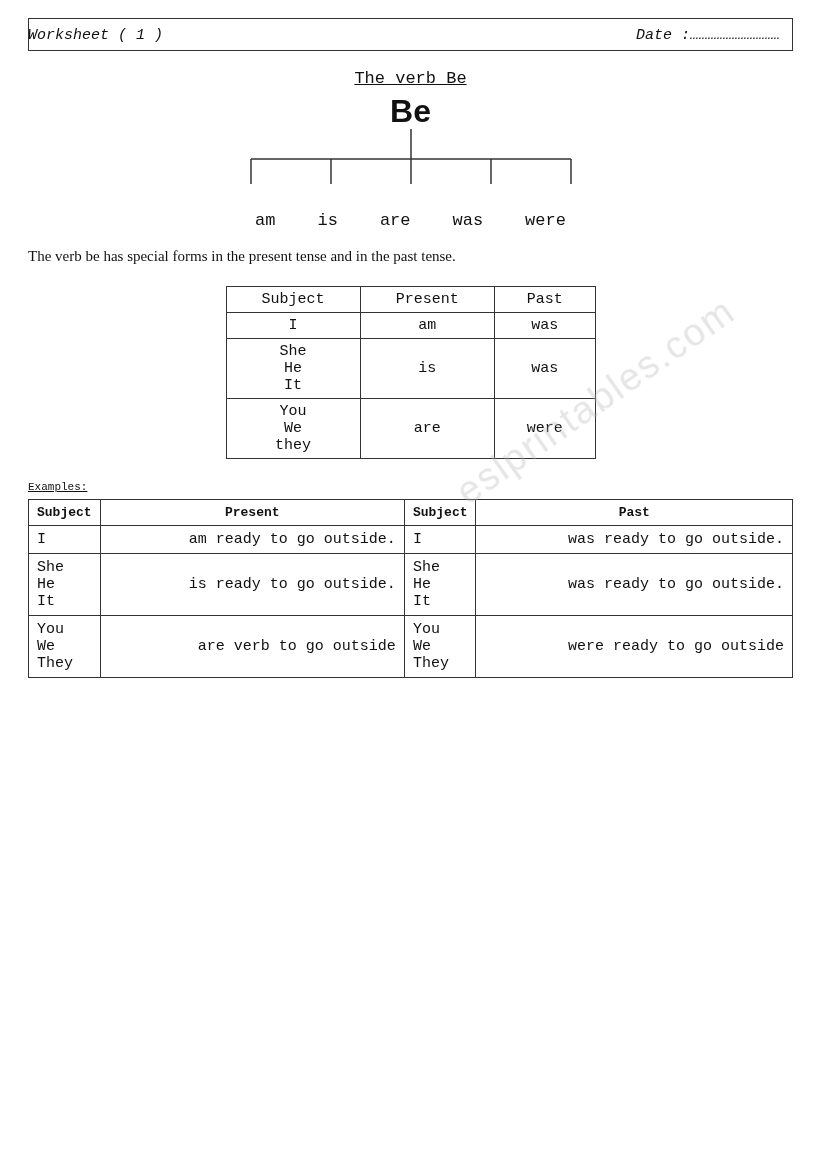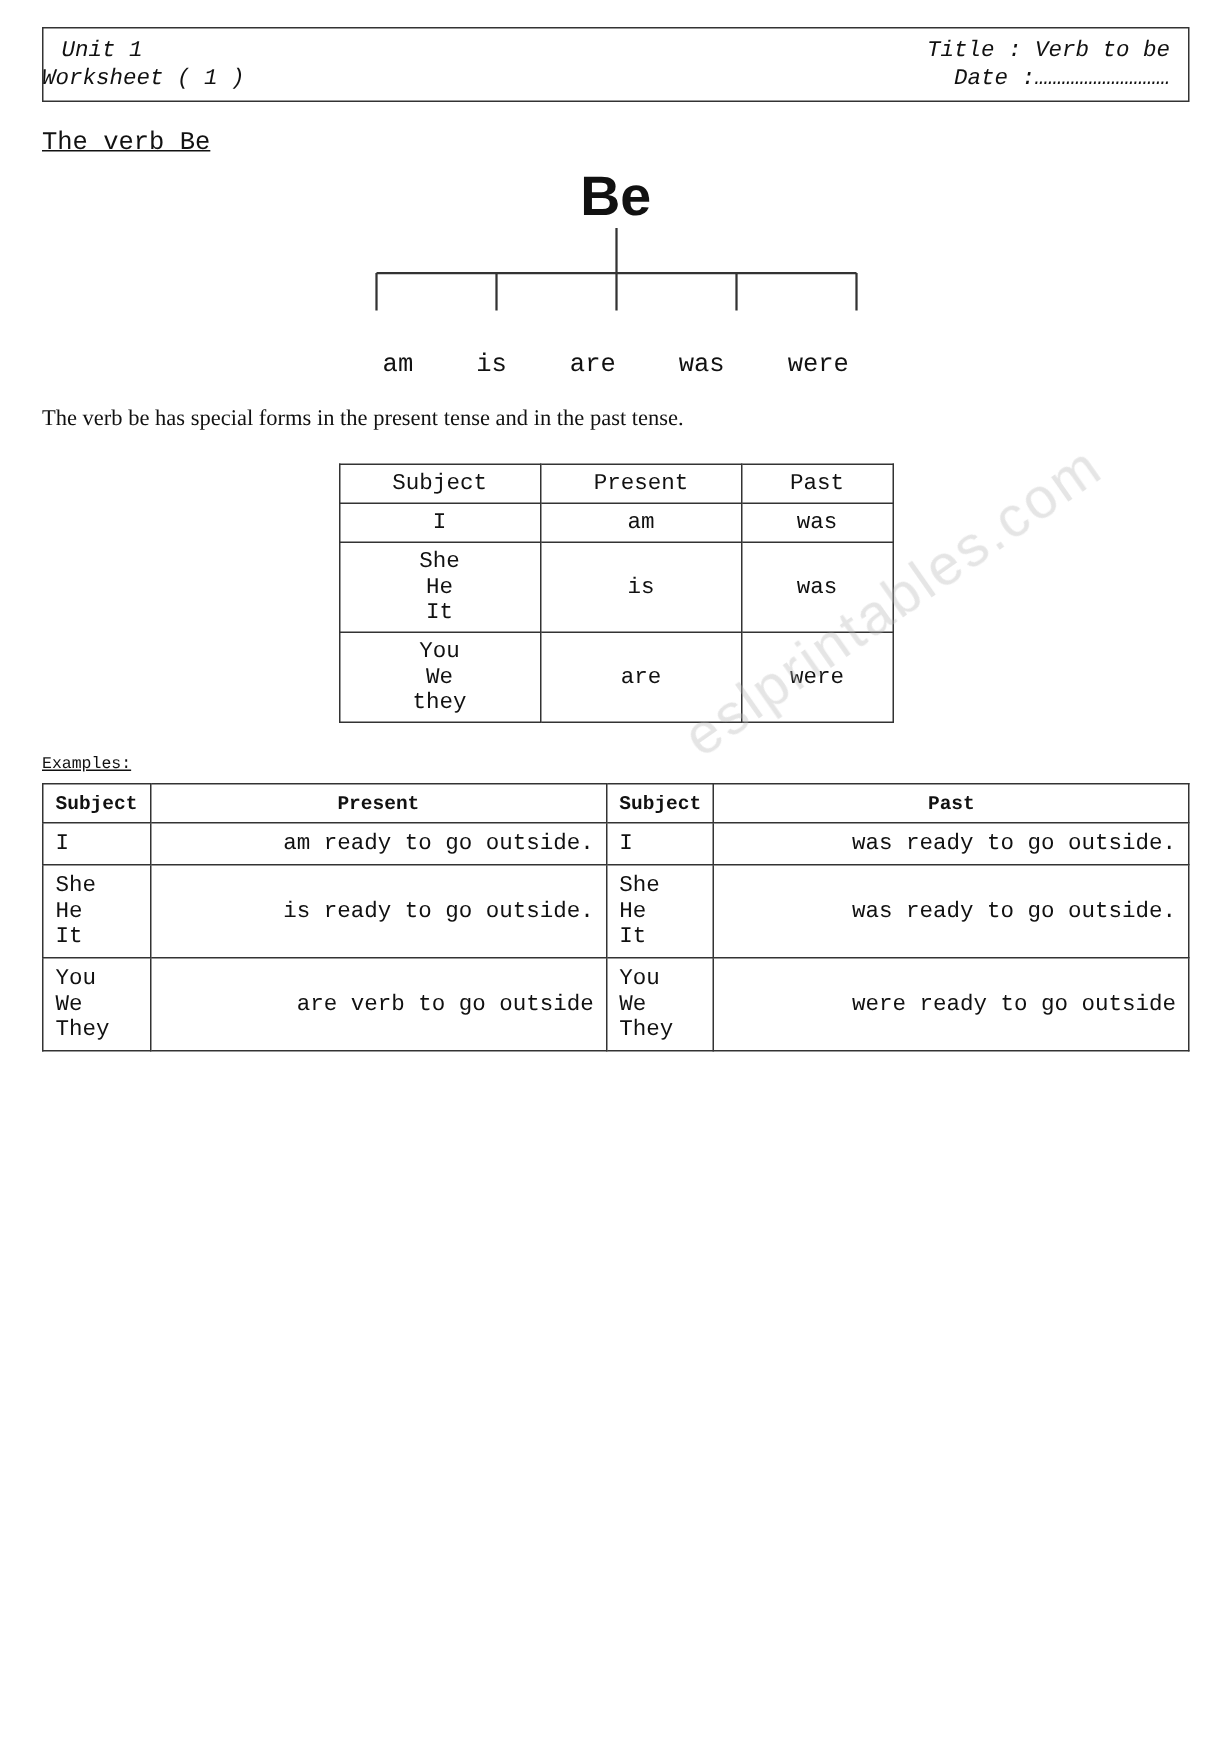--- a/index.html
+++ b/index.html
@@ -29,30 +29,31 @@
     .header-row2 {
       display: flex;
       justify-content: flex-end;
       font-style: italic;
       margin-top: 2px;
       margin-left: 14px;
     }
 
     
     .page-title {
+      text-align: center;
       font-size: 17px;
       text-decoration: underline;
       margin-bottom: 6px;
       font-family: 'Courier New', Courier, monospace;
     }
 
     
     .be-large {
       text-align: center;
-      font-size: 37px;
+      font-size: 32px;
       font-weight: bold;
       font-family: Arial, sans-serif;
       margin-bottom: 0px;
       line-height: 1.1;
     }
 
     
     .tree-container {
       width: 100%;
       display: flex;
@@ -157,27 +158,20 @@
       font-family: Arial, sans-serif;
       white-space: nowrap;
       letter-spacing: 2px;
       z-index: 100;
     }
   </style>
 </head>
 <body>
 
 <div class="header-box">
-  <div class="header-row1">
-    <span>Unit 1</span>
-    <span>
-      <span>Title :</span>
-      <span>Verb to be</span>
-    </span>
-  </div>
   <div class="header-row2">
     <span style="position:absolute;left:28px;font-style:italic;">Worksheet ( 1 )</span>
     <span>Date  :…………………………</span>
   </div>
 </div>
 
 <div class="page-title">The verb Be</div>
 
 <div class="be-large">Be</div>
 

